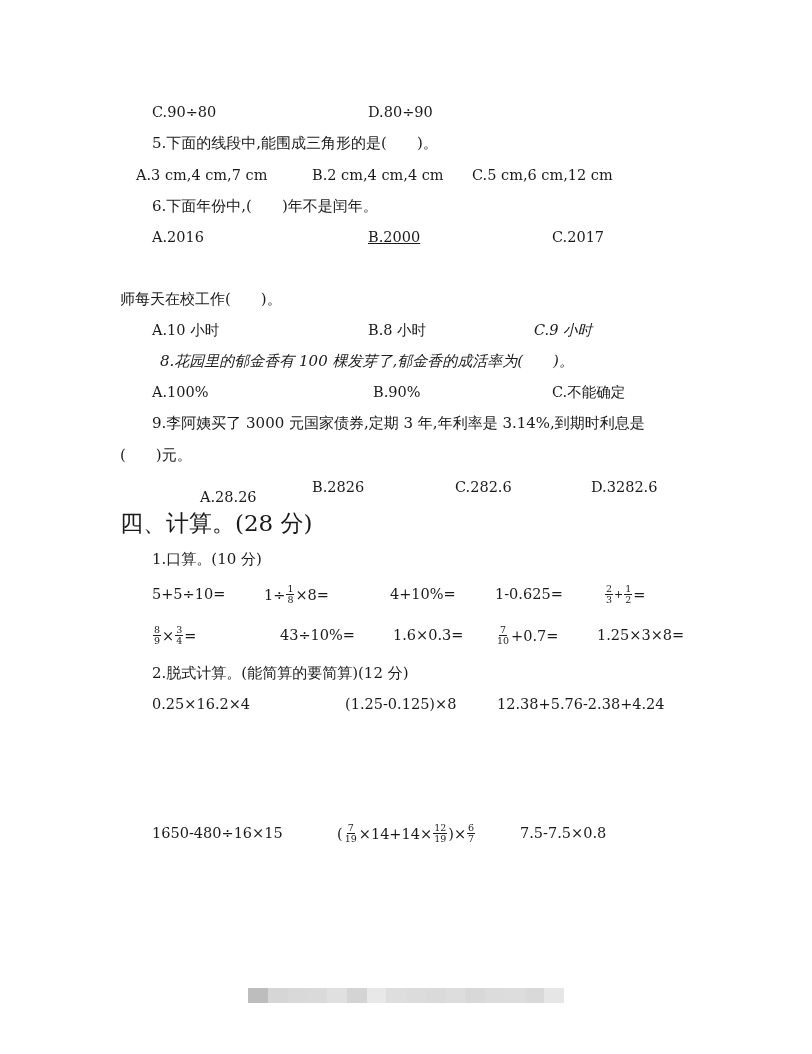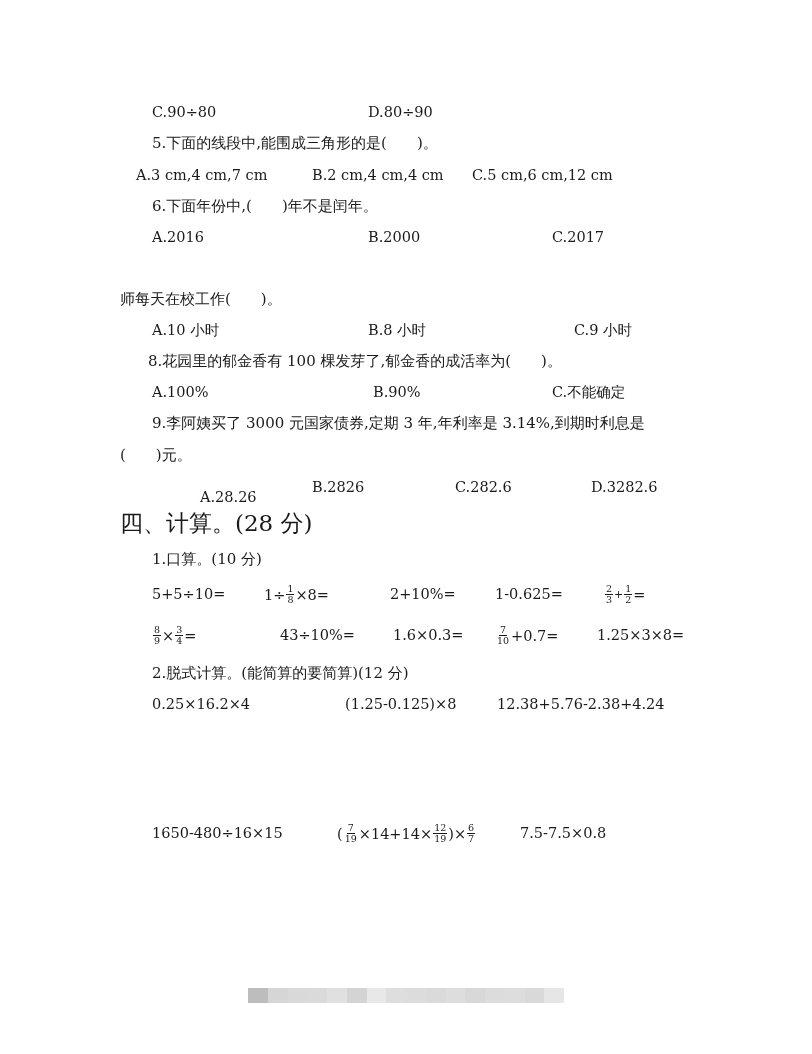--- a/index.html
+++ b/index.html
@@ -30,29 +30,29 @@
   <div class="opt" style="left:152px;top:102px;">C.90÷80</div>
   <div class="opt" style="left:368px;top:102px;">D.80÷90</div>
 
   <div class="line" style="left:152px;top:133px;">5.下面的线段中,能围成三角形的是(　　)。</div>
   <div class="opt" style="left:136px;top:165px;">A.3 cm,4 cm,7 cm</div>
   <div class="opt" style="left:312px;top:165px;">B.2 cm,4 cm,4 cm</div>
   <div class="opt" style="left:472px;top:165px;">C.5 cm,6 cm,12 cm</div>
 
   <div class="line" style="left:152px;top:196px;">6.下面年份中,(　　)年不是闰年。</div>
   <div class="opt" style="left:152px;top:227px;">A.2016</div>
-  <div class="opt" style="left:368px;top:227px;">B.2000</div>
+  <div class="opt" style="left:368px;top:227px;text-decoration:underline;">B.2000</div>
   <div class="opt" style="left:552px;top:227px;">C.2017</div>
 
   <div class="line" style="left:120px;top:289px;">师每天在校工作(　　)。</div>
   <div class="opt" style="left:152px;top:320px;">A.10 小时</div>
   <div class="opt" style="left:368px;top:320px;">B.8 小时</div>
-  <div class="opt" style="left:574px;top:320px;">C.9 小时</div>
+  <div class="opt" style="left:534px;top:320px;font-style:italic;">C.9 小时</div>
 
-  <div class="line" style="left:148px;top:351px;">8.花园里的郁金香有 100 棵发芽了,郁金香的成活率为(　　)。</div>
+  <div class="line" style="left:160px;top:351px;font-style:italic;">8.花园里的郁金香有 100 棵发芽了,郁金香的成活率为(　　)。</div>
   <div class="opt" style="left:152px;top:382px;">A.100%</div>
   <div class="opt" style="left:373px;top:382px;">B.90%</div>
   <div class="opt" style="left:552px;top:382px;">C.不能确定</div>
 
   <div class="line" style="left:152px;top:413px;">9.李阿姨买了 3000 元国家债券,定期 3 年,年利率是 3.14%,到期时利息是</div>
   <div class="line" style="left:120px;top:445px;">(　　)元。</div>
   <div class="opt" style="left:152px;top:487px;margin-left:48px;">A.28.26</div>
   <div class="opt" style="left:312px;top:477px;">B.2826</div>
   <div class="opt" style="left:455px;top:477px;">C.282.6</div>
   <div class="opt" style="left:591px;top:477px;">D.3282.6</div>
@@ -65,21 +65,21 @@
   </div>
   <div class="expr" style="left:264px;top:584px;">
     <span>1÷</span>
     <span class="frac">
         <span class="num">1</span>
         <span class="den">8</span>
       </span>
     <span>×8=</span>
   </div>
   <div class="expr" style="left:390px;top:584px;">
-    <span>2+10%=</span>
+    <span>4+10%=</span>
   </div>
   <div class="expr" style="left:495px;top:584px;justify-content:center;">
     <span>1-0.625=</span>
   </div>
   <div class="expr" style="left:604px;top:584px;">
     <span class="frac">
         <span class="num">2</span>
         <span class="den">3</span>
       </span>
     <span style="font-size:11px">+</span>

